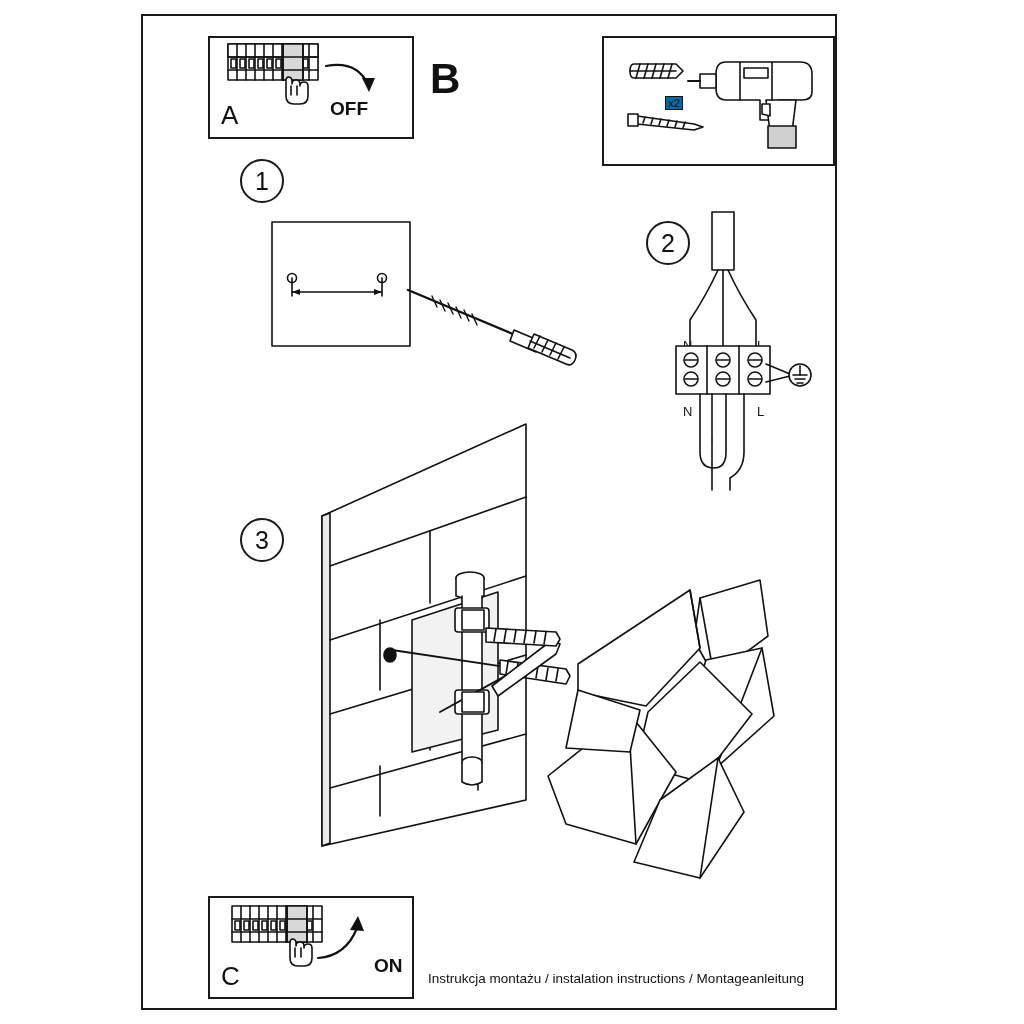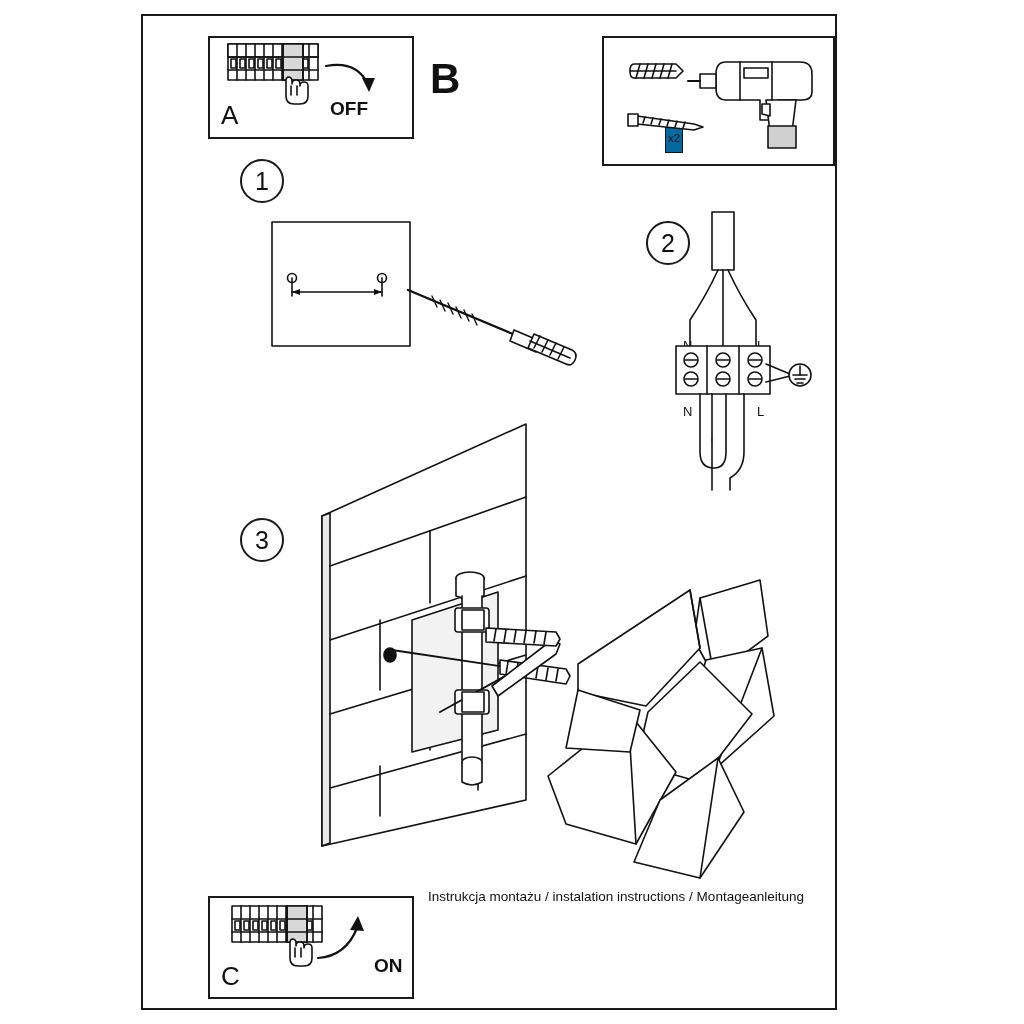--- a/index.html
+++ b/index.html
@@ -73,21 +73,21 @@
     background: #ffffff;
   }
   .dim-text {
     position: absolute;
     font-size: 16px;
     color: #111;
   }
   .footer-text {
     position: absolute;
     left: 428px;
-    top: 886px;
+    top: 968px;
     font-size: 13.5px;
     line-height: 21px;
     color: #111;
   }
   svg { display: block; }
   .svg-layer {
     position: absolute;
     left: 0; top: 0;
     width: 1024px;
     height: 1024px;
@@ -96,24 +96,23 @@
   .term-label {
     position: absolute;
     font-size: 13px;
     color: #111;
     font-family: "Liberation Sans", sans-serif;
   }
   .x2-box {
     position: absolute;
     border: 1.5px solid #111;
     font-size: 11.5px;
-    padding: 8px 2px;
+    padding: 0px 2px;
     background: #0369a1;
     color: #111;
-    margin-top: 27px;
   }
 </style>
 </head>
 <body>
 
 <div id="page">
 
   <div class="frame"></div>
 
   <div class="box" id="panel-a"></div>

